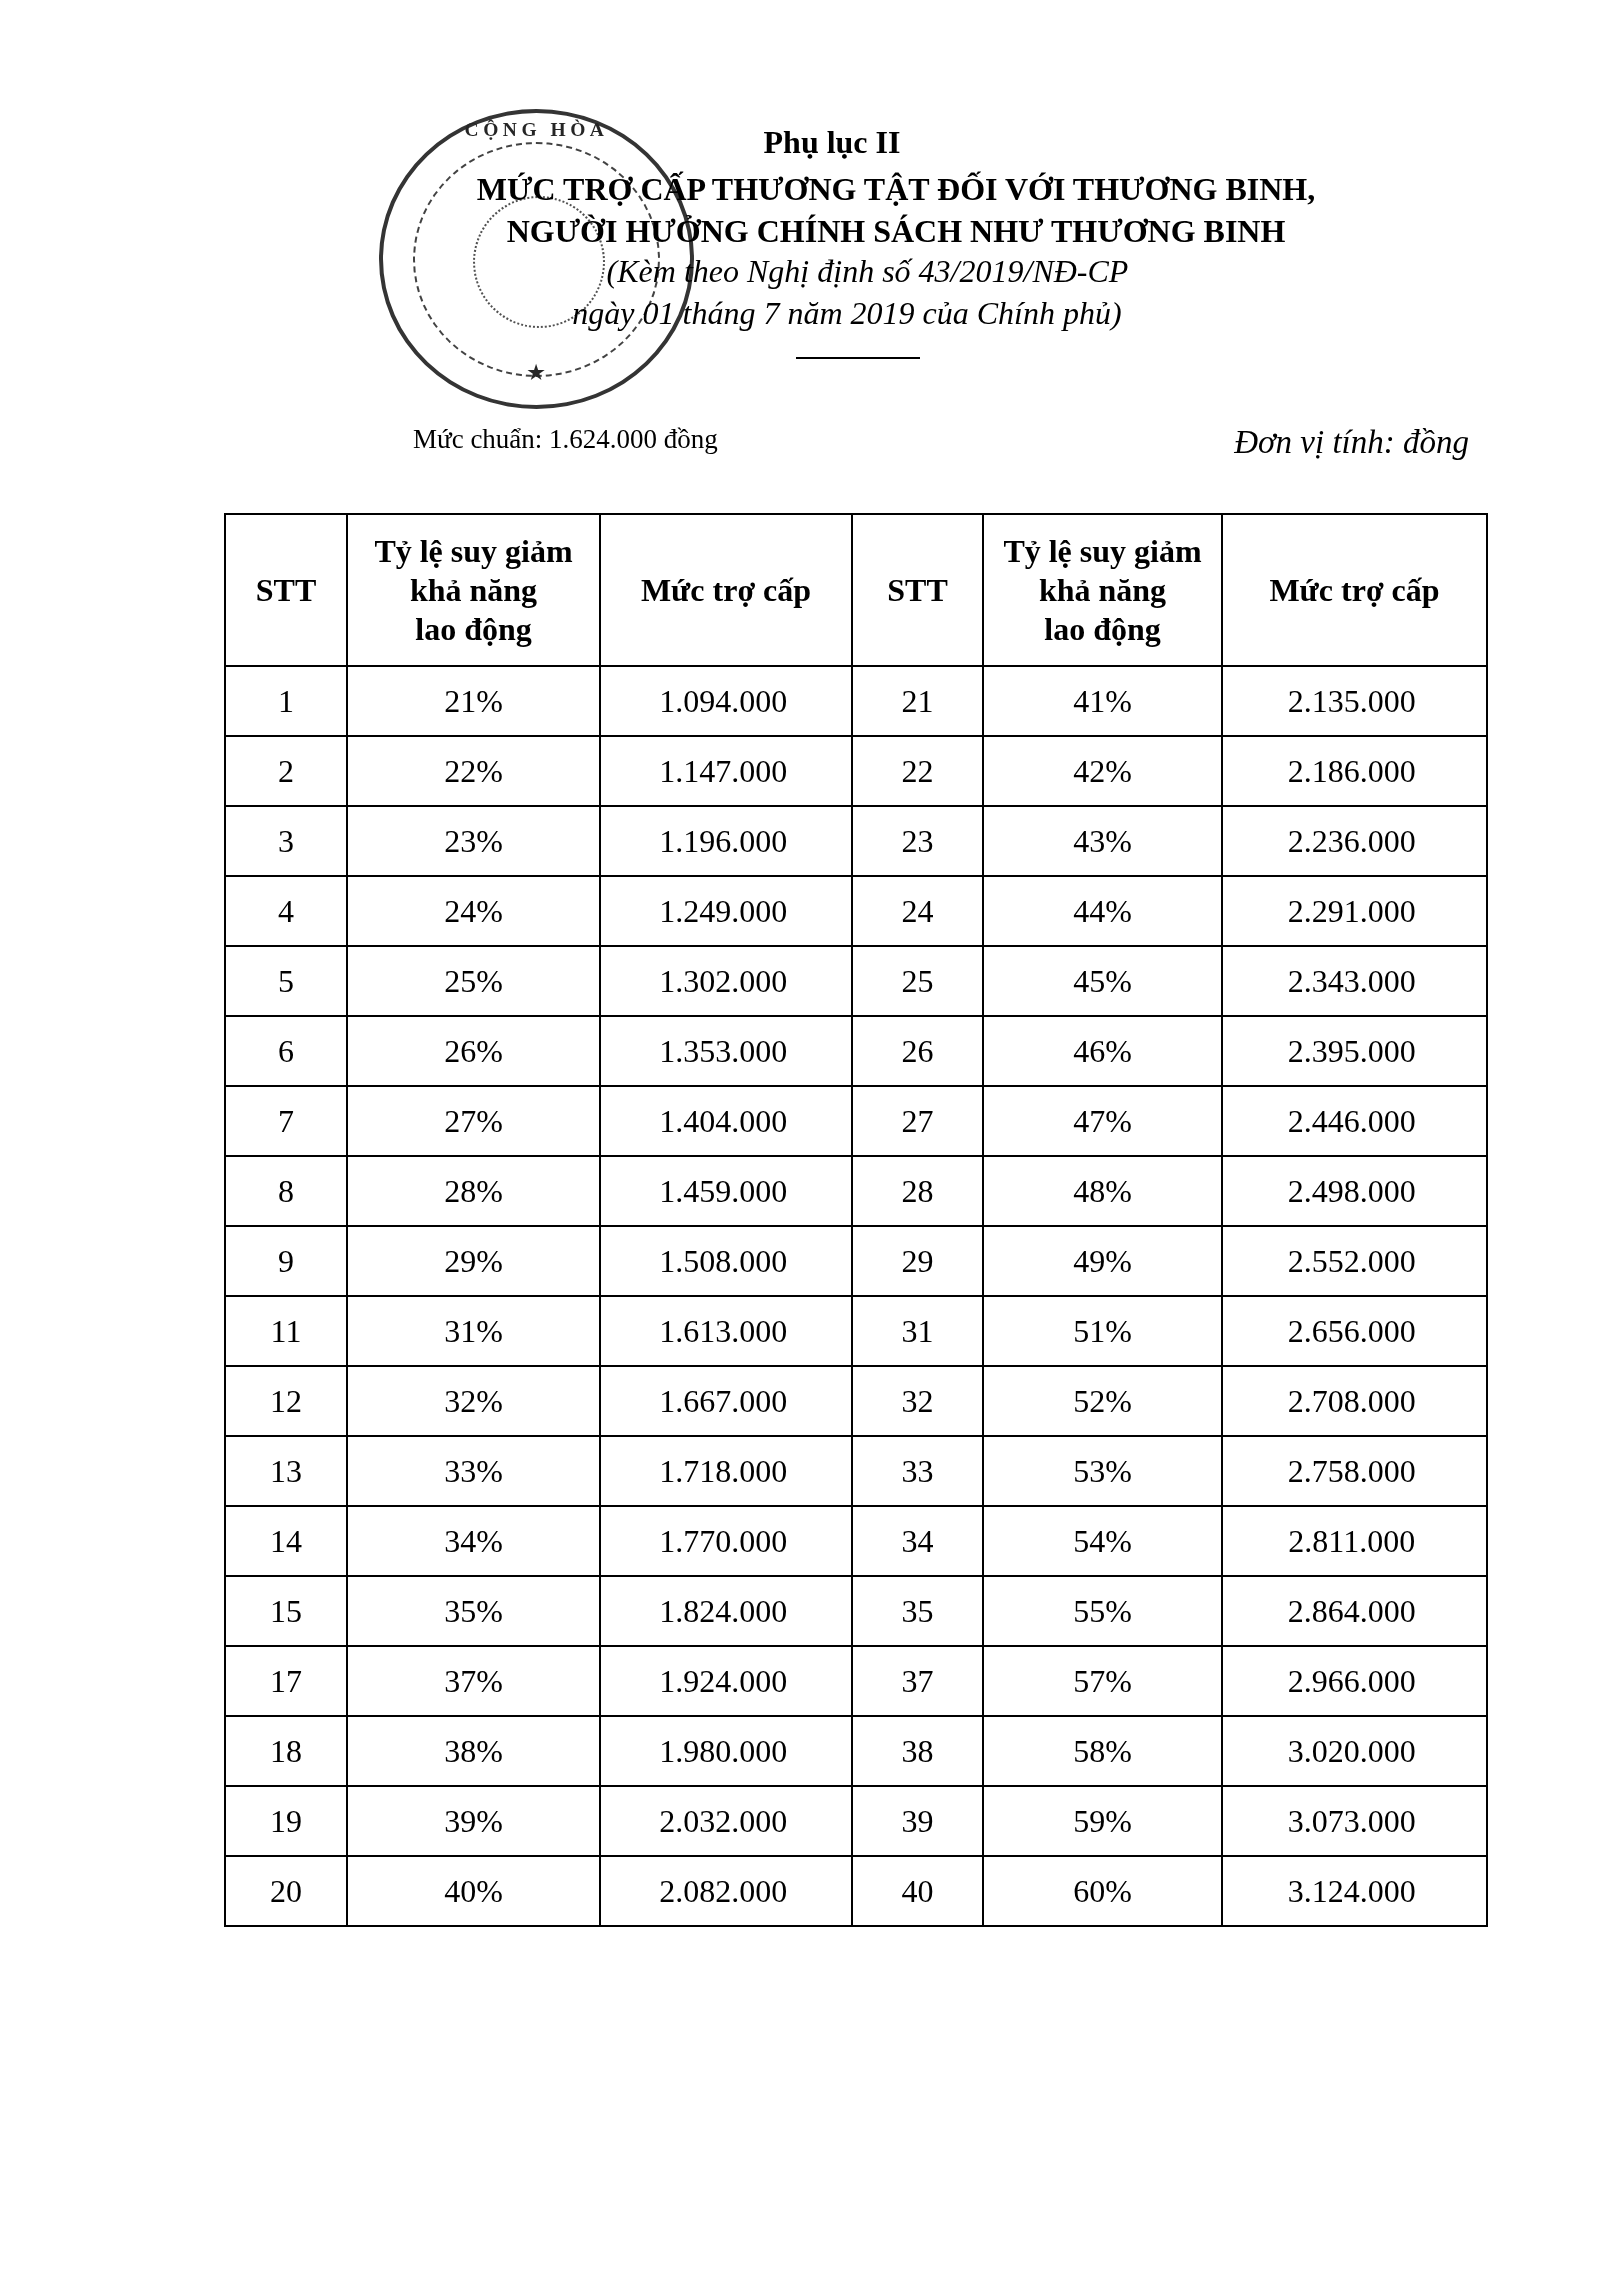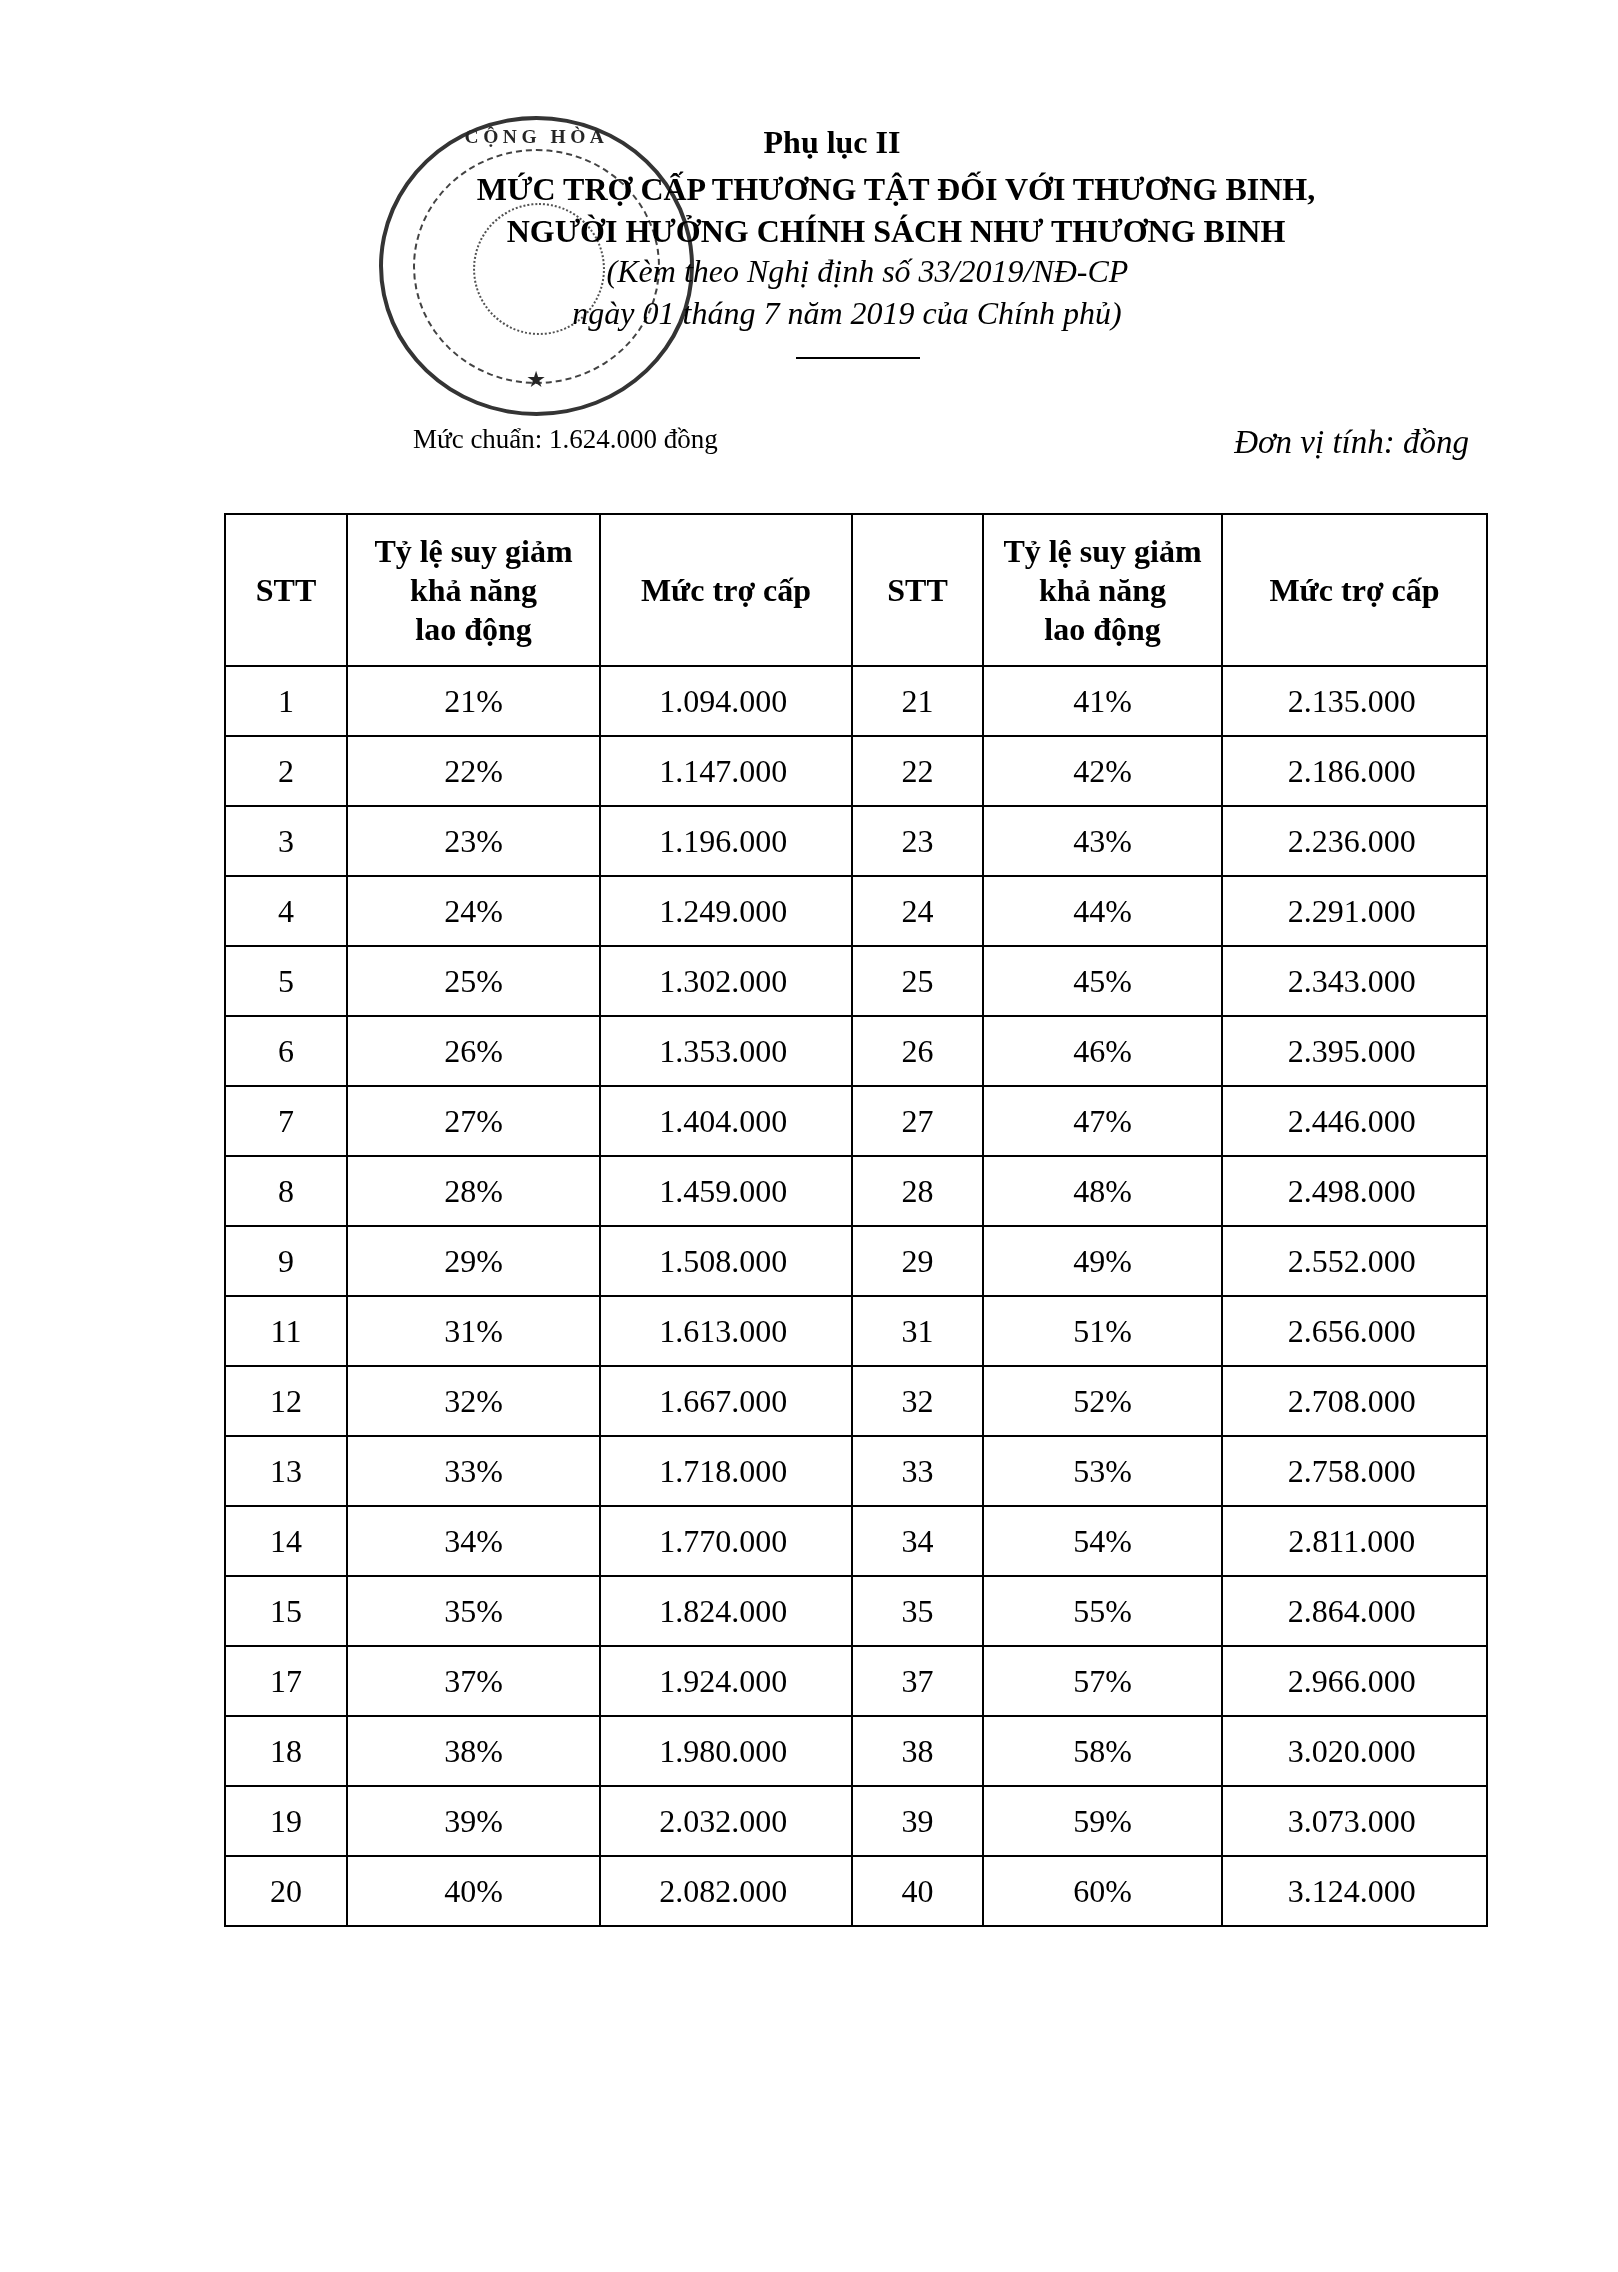--- a/index.html
+++ b/index.html
@@ -12,21 +12,21 @@
   }
   .title-line { position: absolute; left: 0; right: 0; text-align: center; white-space: nowrap; }
   .t-appendix { top: 0px; font-weight: bold; font-size: 32px; left: 45px; }
   .t-main1 { top: 47px; font-weight: bold; font-size: 32px; left: 173px; }
   .t-main2 { top: 89px; font-weight: bold; font-size: 32px; left: 173px; }
   .t-sub1 { top: 129px; font-style: italic; font-size: 32px; left: 116px; }
   .t-sub2 { top: 171px; font-style: italic; font-size: 32px; left: 75px; }
   .divider { position: absolute; left: 796px; top: 357px; width: 124px; height: 2.3px; background: #000; }
 
   .stamp {
-    position: absolute; left: 379px; top: 116px; width: 315px; height: 300px;
+    position: absolute; left: 379px; top: 109px; width: 315px; height: 300px;
     border-radius: 50%; border: 4.5px solid #111; box-sizing: border-box; opacity: 0.85;
   }
   .stamp-inner {
     position: absolute; left: 30px; top: 28.5px; right: 30px; bottom: 28.5px;
     border-radius: 50%; border: 2.3px dashed #222;
   }
   .stamp-text-top { position: absolute; top: 6px; left: 0; right: 0; text-align: center; font-size: 19.5px; letter-spacing: 4.5px; font-weight: bold; }
   .stamp-star { position: absolute; bottom: 19.5px; left: 50%; margin-left: -10.5px; font-size: 22.5px; }
   .stamp-emblem {
     position: absolute; left: 90px; top: 83px; width: 128px; height: 128px;
@@ -60,21 +60,21 @@
   <div class="stamp-text-top">CỘNG HÒA</div>
   <div class="stamp-inner"></div>
   <div class="stamp-emblem"></div>
   <div class="stamp-star">★</div>
 </div>
 
 <div class="title-block">
   <div class="title-line t-appendix">Phụ lục II</div>
   <div class="title-line t-main1">MỨC TRỢ CẤP THƯƠNG TẬT ĐỐI VỚI THƯƠNG BINH,</div>
   <div class="title-line t-main2">NGƯỜI HƯỞNG CHÍNH SÁCH NHƯ THƯƠNG BINH</div>
-  <div class="title-line t-sub1">(Kèm theo Nghị định số  33/2019/NĐ-CP</div>
+  <div class="title-line t-sub1">(Kèm theo Nghị định số  43/2019/NĐ-CP</div>
   <div class="title-line t-sub2">ngày 01 tháng 7  năm 2019 của Chính phủ)</div>
 </div>
 <div class="divider"></div>
 
 <div class="meta-left">Mức chuẩn: 1.624.000 đồng</div>
 <div class="meta-right">Đơn vị tính: đồng</div>
 
 <table class="grid">
   <colgroup>
     <col class="c-stt1">

